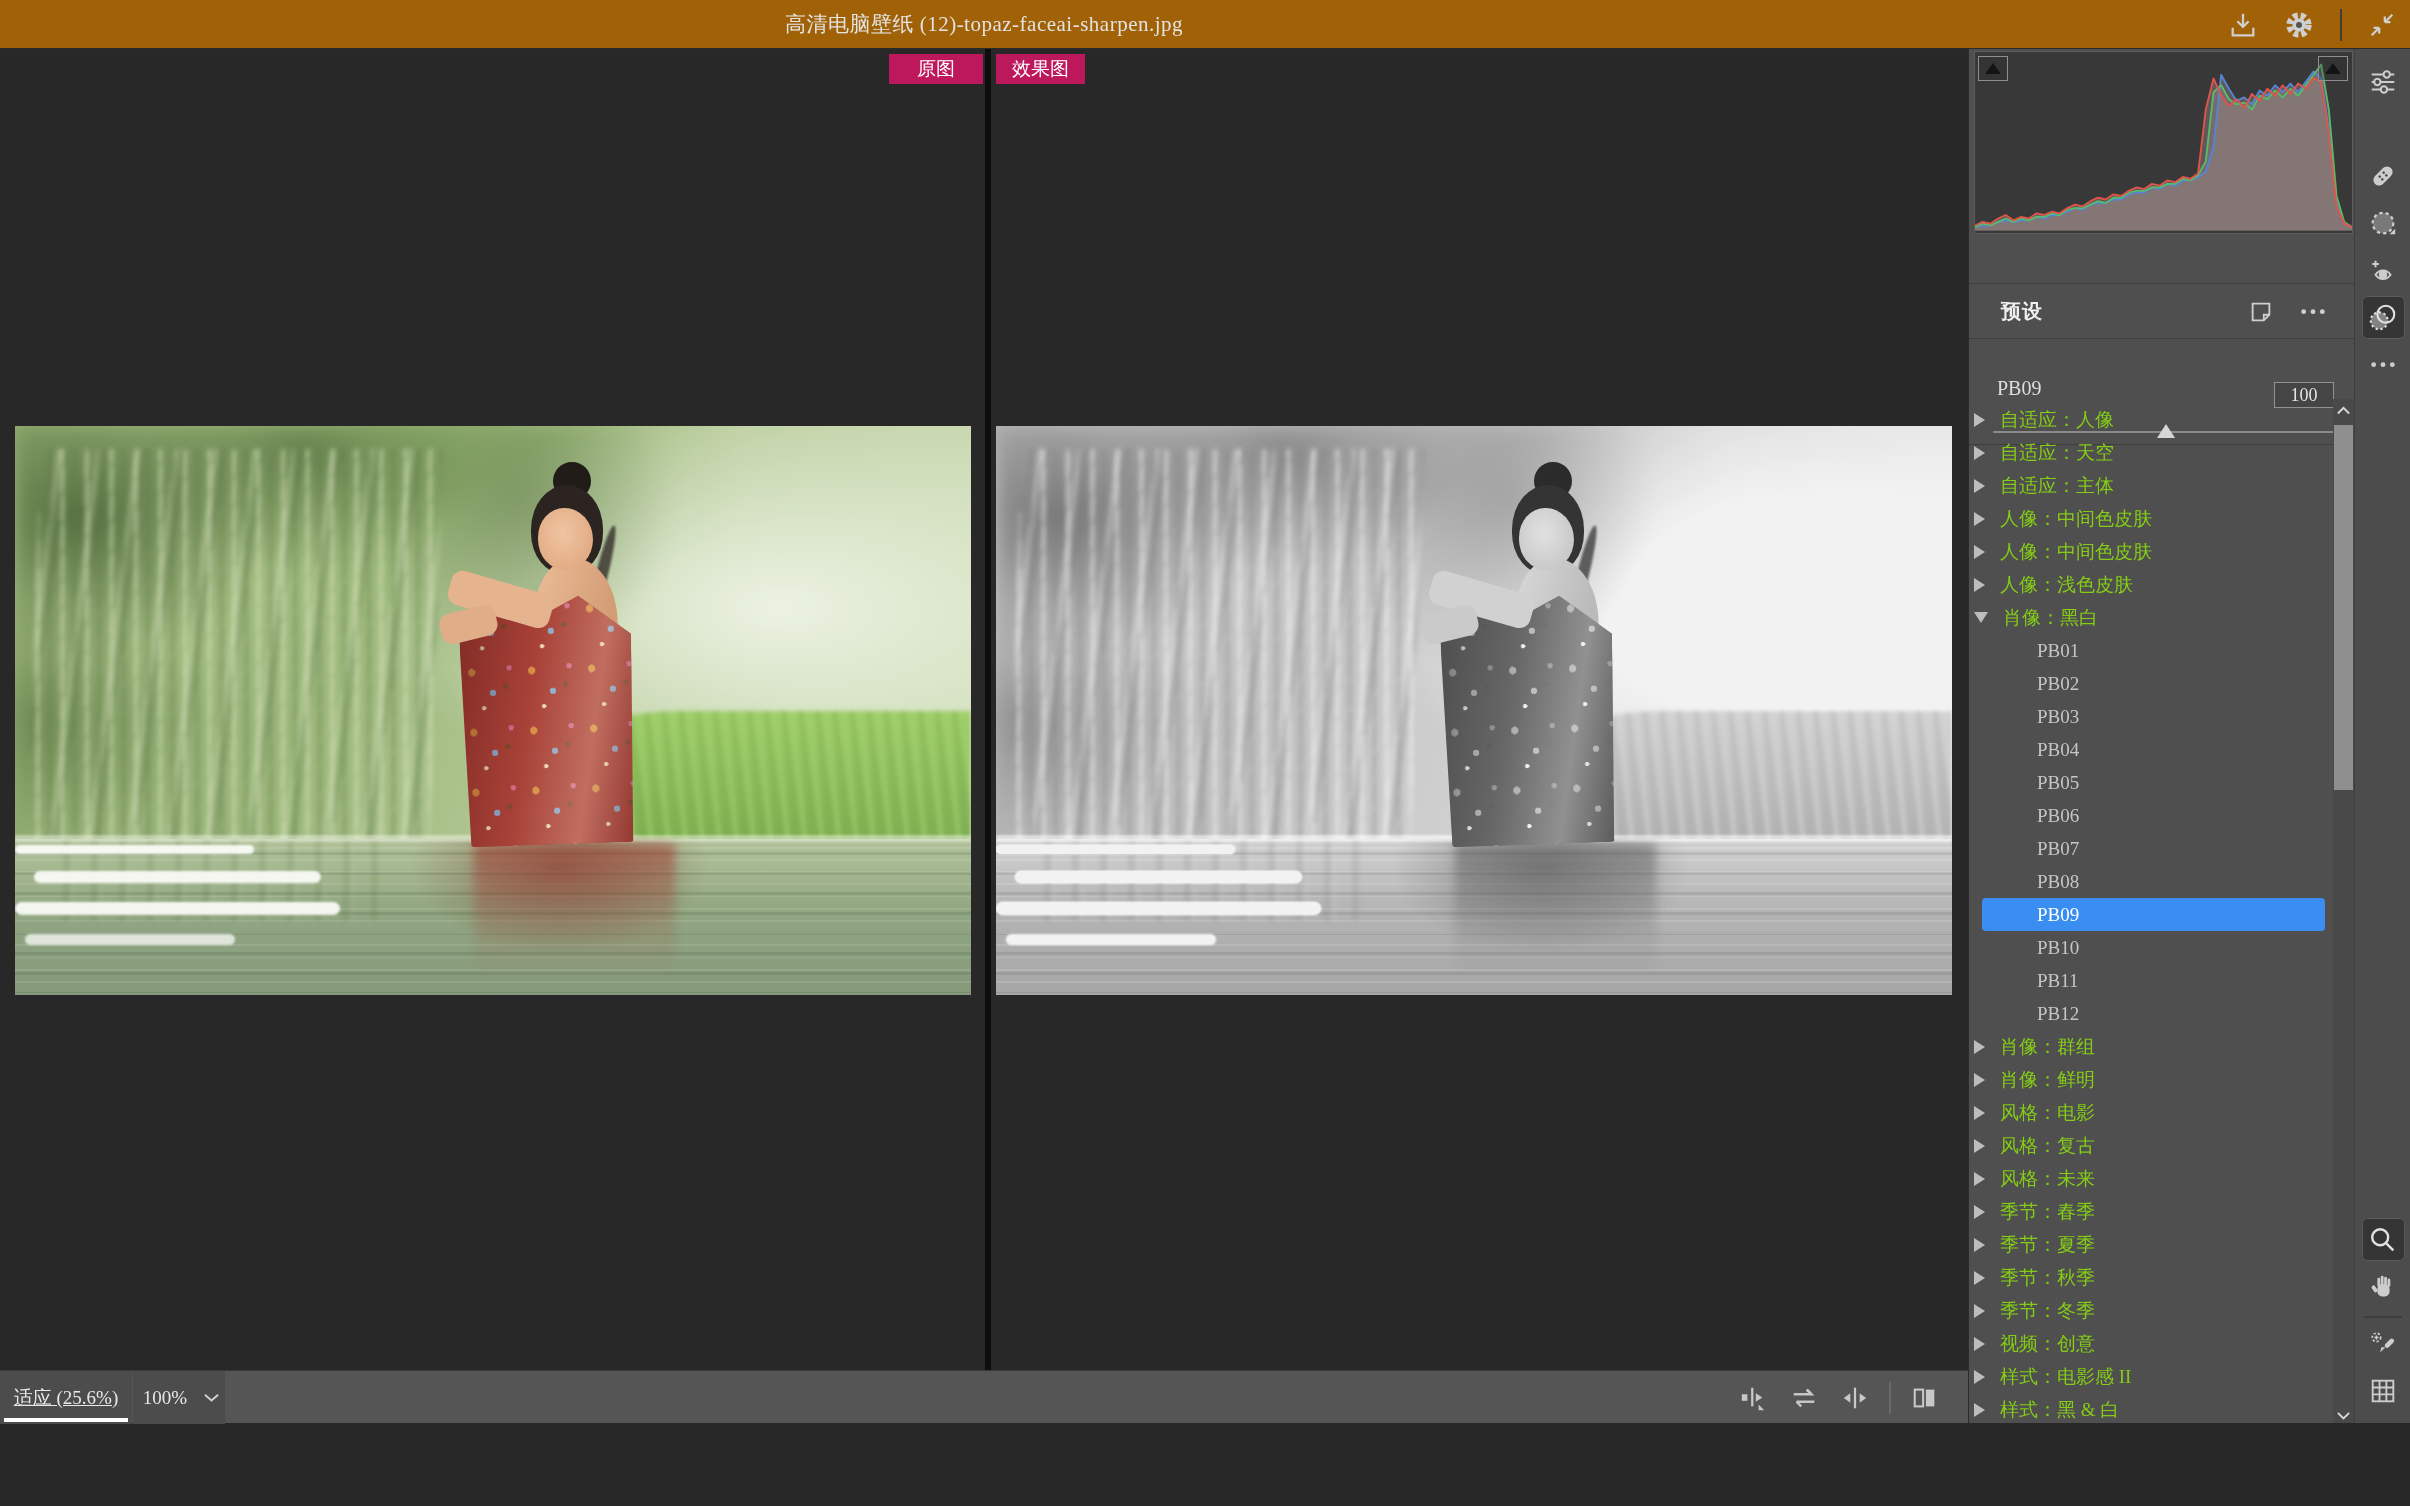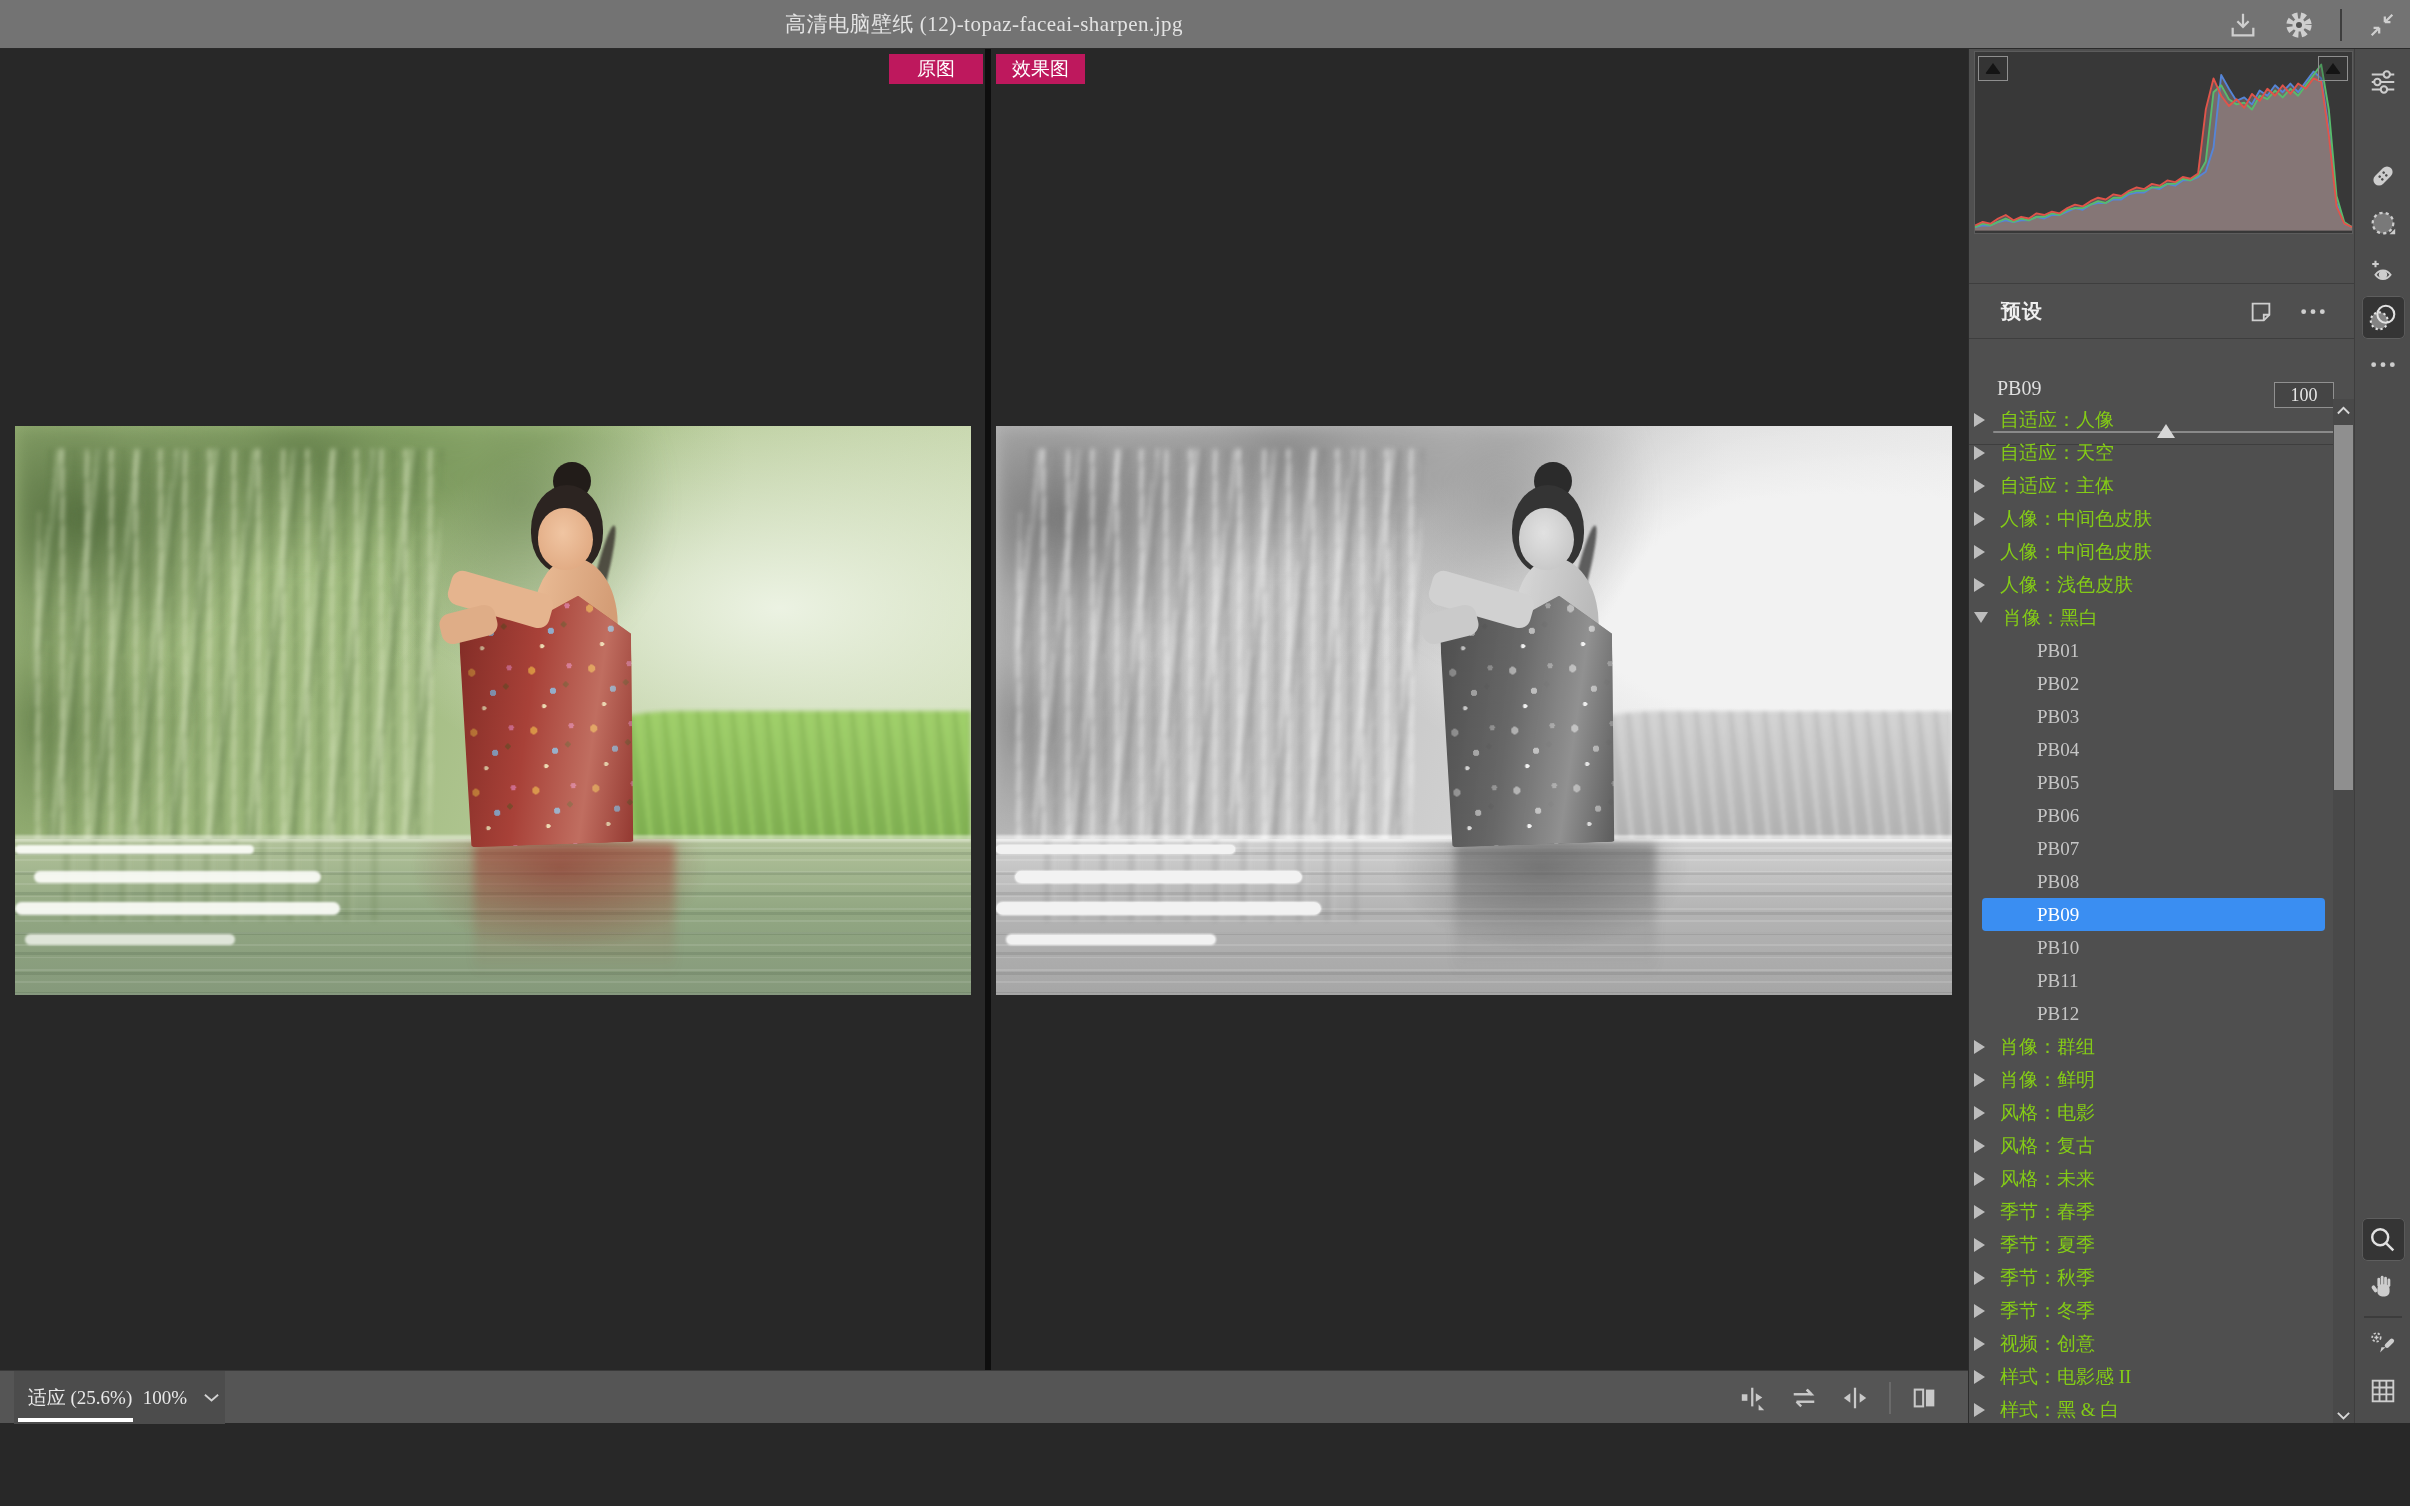--- a/index.html
+++ b/index.html
@@ -1,20 +1,20 @@
 <!DOCTYPE html>
 <html style="font-size:15px"><head>
 <meta charset="utf-8">
 <style>
   * { margin:0; padding:0; box-sizing:border-box; }
   html,body { width:2411px; height:1507px; background:#282828; font-family:"Liberation Serif","DejaVu Serif",serif; }
   .app { position:absolute; inset:0; width:2411px; height:1507px; overflow:hidden; background:#282828; }
 
   
-  .titlebar { position:absolute; left:0; top:0; width:2411px; height:49px; background:#737373; border-bottom:0.9px solid #2a2a2a;padding-left:27px; }
+  .titlebar { position:absolute; left:0; top:0; width:2411px; height:49px; background:#a16207; border-bottom:0.9px solid #2a2a2a;padding-left:27px; }
   .win-title { position:absolute; left:0; width:1968px; top:0; height:49px; line-height:49px; text-align:center; color:#e3e3e3; font-size:21px; letter-spacing:0.5px; }
   .tb-actions { position:absolute; right:13px; top:0; height:49px; display:flex; align-items:center; gap:24.5px; }
   .tb-icon { width:32px; height:32px; display:flex; align-items:center; justify-content:center; cursor:pointer; }
   .tb-sep { width:1.9px; height:32px; background:#3e3e3e; }
 
   
   .canvas { position:absolute; left:0; top:49px; width:1968px; height:1321px; background:#282828; }
   .pane-divider { position:absolute; left:985px; top:0; width:5.6px; height:1321px; background:#0e0e0e; }
   .view-label { position:absolute; top:4.7px; height:30px; line-height:30px; background:#be185d; color:#ffffff; font-size:19px; text-align:center; }
   .label-left  { left:889px;  width:94px; }
@@ -78,21 +78,21 @@
     border-radius:15px 22.6px 9.4px 11.3px;
     clip-path:polygon(0 14%, 16% 3%, 44% 9%, 70% 0, 100% 16%, 97% 100%, 3% 100%); }
   .fg-sarong-shade { position:absolute; inset:0; clip-path:inherit; border-radius:inherit;
     background:linear-gradient(100deg, rgba(70,12,10,.4), rgba(70,12,10,0) 40%, rgba(255,226,200,.28) 72%, rgba(70,12,10,.25) 100%); }
   .fg-reflection { position:absolute; left:48%; top:73.5%; width:21%; height:23%; filter:blur(4.7px);
     background:linear-gradient(rgba(158,58,48,.55), rgba(158,58,48,.2) 55%, rgba(158,58,48,0)); }
 
   
   .canvas-bar { position:absolute; left:0; top:1370px; width:1968px; height:53px; background:#555555; border-top:0.9px solid #3a3a3a; }
   .zoom-tab { position:absolute; top:0; height:53px; background:#4c4c4c; color:#e8e8e8; font-size:19px; display:flex; align-items:center; justify-content:center; cursor:pointer; }
-  .zoom-tab-fit { left:14px; width:132px; }
+  .zoom-tab-fit { left:0; width:132px;text-decoration:underline; }
   .zoom-tab-fit::after { content:""; position:absolute; left:3.8px; right:3.8px; bottom:1.9px; height:3.8px; background:#ffffff; }
   .zoom-tab-100 { left:133px; width:64px; }
   .zoom-caret { position:absolute; left:197px; top:0; width:28px; height:53px; background:#4c4c4c; display:flex; align-items:center; justify-content:center; cursor:pointer; }
   .view-toggles { position:absolute; right:26px; top:0; height:53px; display:flex; align-items:center; gap:17px; }
   .vt-icon { width:34px; height:34px; display:flex; align-items:center; justify-content:center; cursor:pointer; }
   .vt-sep { width:1.9px; height:32px; background:#6a6a6a; }
 
   
   .panel { position:absolute; left:1968px; top:49px; width:386px; height:1374px; background:#4f4f4f; border-left:0.9px solid #2c2c2c; overflow:hidden; }
   .histo-wrap { position:absolute; left:4.7px; top:1.9px; width:379px; height:183px; background:#383838; border:0.9px solid #5c5c5c; }

